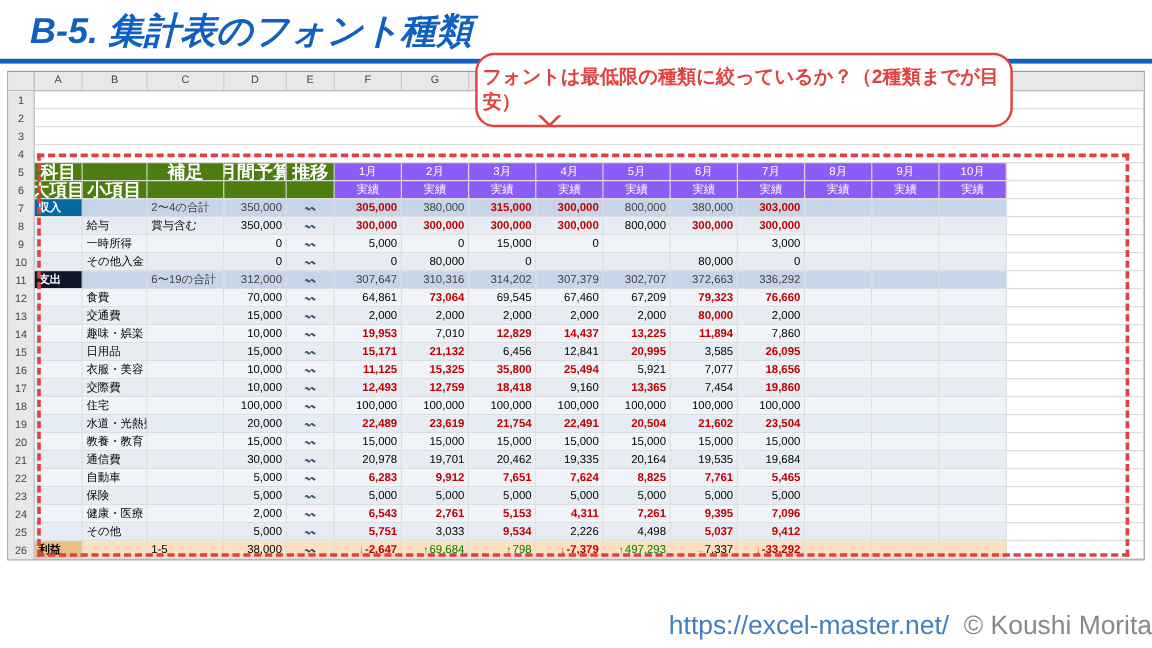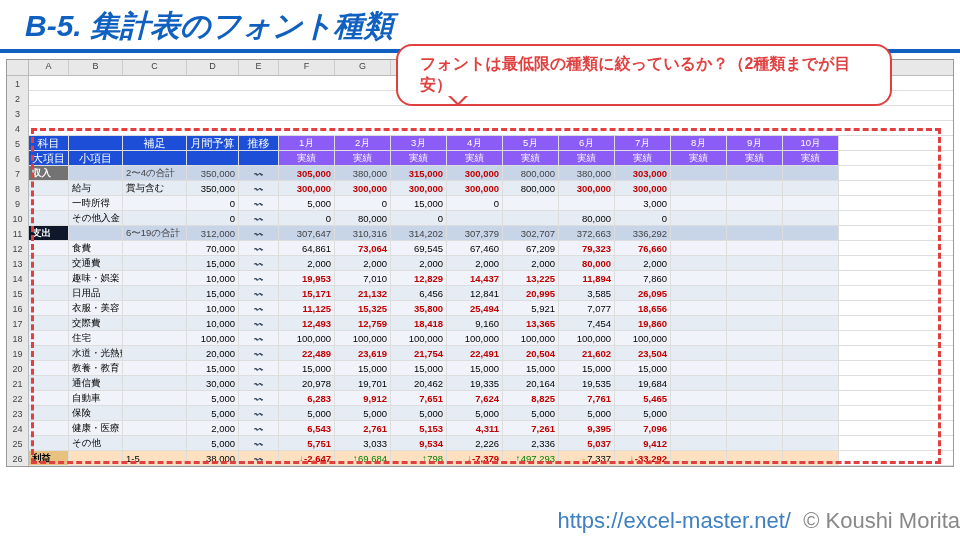--- a/index.html
+++ b/index.html
@@ -12,35 +12,35 @@
 .ch{border-right:1px solid #ccc;text-align:center;padding:1px 0;font-size:9px;color:#444}
 .grid-row{display:flex;height:15px;border-bottom:1px solid #ddd}
 .cell{border-right:1px solid #ddd;height:100%;display:flex;align-items:center;padding:0 3px;font-size:9.5px;overflow:hidden;white-space:nowrap}
 .w-b{width:40px}
 .w-c{width:54px}
 .w-d{width:64px}
 .w-e{width:52px}
 .w-f{width:40px}
 .w-m{width:56px}
 .sheet-title{font-weight:bold;color:#2a4a7a;font-size:11px}
-.hdr-dark{background:#1d4ed8;color:#fff;font-weight:normal;justify-content:center;font-size:11px}
+.hdr-dark{background:#4d7c0f;color:#fff;font-weight:bold;justify-content:center;font-size:15px}
 .hdr-month{background:#8b5cf6;color:#fff;justify-content:center}
-.cat-income{background:#737373;color:#fff;font-weight:bold}
+.cat-income{background:#0369a1;color:#fff;font-weight:bold}
 .cat-expense{background:#0f172a;color:#fff;font-weight:bold}
 .cat-profit{background:#e8c080;font-weight:bold}
 .sub-head{background:#c8d4e8;color:#444}
 .r-even{background:#f0f4fa}
 .r-odd{background:#e6ecf4}
 .num{justify-content:flex-end;font-family:"Arial",sans-serif}
 .red{color:#c00000;font-weight:bold}
 .green{color:#008000}
 .orange-row{background:#fde0c0}
 .spark{color:#3a4a5e;font-size:9px;justify-content:center}
 .dashed-box{position:absolute;border:3px dashed #e04040;pointer-events:none}
-.callout{position:absolute;top:44px;left:396px;width:496px;background:#fff;border:2.5px solid #e04040;border-radius:16px;padding:8px 22px;font-size:16px;color:#e04040;font-weight:bold;z-index:5}
+.callout{position:absolute;top:44px;left:396px;width:448px;background:#fff;border:2.5px solid #e04040;border-radius:16px;padding:8px 4px;font-size:16px;color:#e04040;font-weight:bold;z-index:5}
 .callout::before{content:"";position:absolute;left:50px;bottom:-12px;width:0;height:0;border:10px solid transparent;border-top-color:#e04040}
 .callout::after{content:"";position:absolute;left:52px;bottom:-7px;width:0;height:0;border:8px solid transparent;border-top-color:#fff}
 .footer{position:absolute;bottom:6px;width:100%;text-align:right;font-size:22px;color:#888;}
 .footer a{color:#4080c0}
 .ar-dn{color:#c04000;font-size:8px;margin-right:1px}
 .ar-up{color:#008000;font-size:8px;margin-right:1px}
 .ar-rt{color:#c0a000;font-size:8px;margin-right:1px}
 </style>
 </head>
 <body>
@@ -450,21 +450,21 @@
         <div class="row-hdr">25</div>
         <div class="cell w-b r-odd"></div>
         <div class="cell w-c r-odd">その他</div>
         <div class="cell w-d r-odd"></div>
         <div class="cell w-e r-odd num">5,000</div>
         <div class="cell w-f r-odd spark">〰</div>
         <div class="cell w-m r-odd num red">5,751</div>
         <div class="cell w-m r-odd num">3,033</div>
         <div class="cell w-m r-odd num red">9,534</div>
         <div class="cell w-m r-odd num">2,226</div>
-        <div class="cell w-m r-odd num">2,336</div>
+        <div class="cell w-m r-odd num">4,498</div>
         <div class="cell w-m r-odd num red">5,037</div>
         <div class="cell w-m r-odd num red">9,412</div>
         <div class="cell w-m r-odd num"></div>
         <div class="cell w-m r-odd num"></div>
         <div class="cell w-m r-odd num"></div>
       </div>
       <div class="grid-row">
         <div class="row-hdr">26</div>
         <div class="cell w-b cat-profit">利益</div>
         <div class="cell w-c orange-row"></div>

